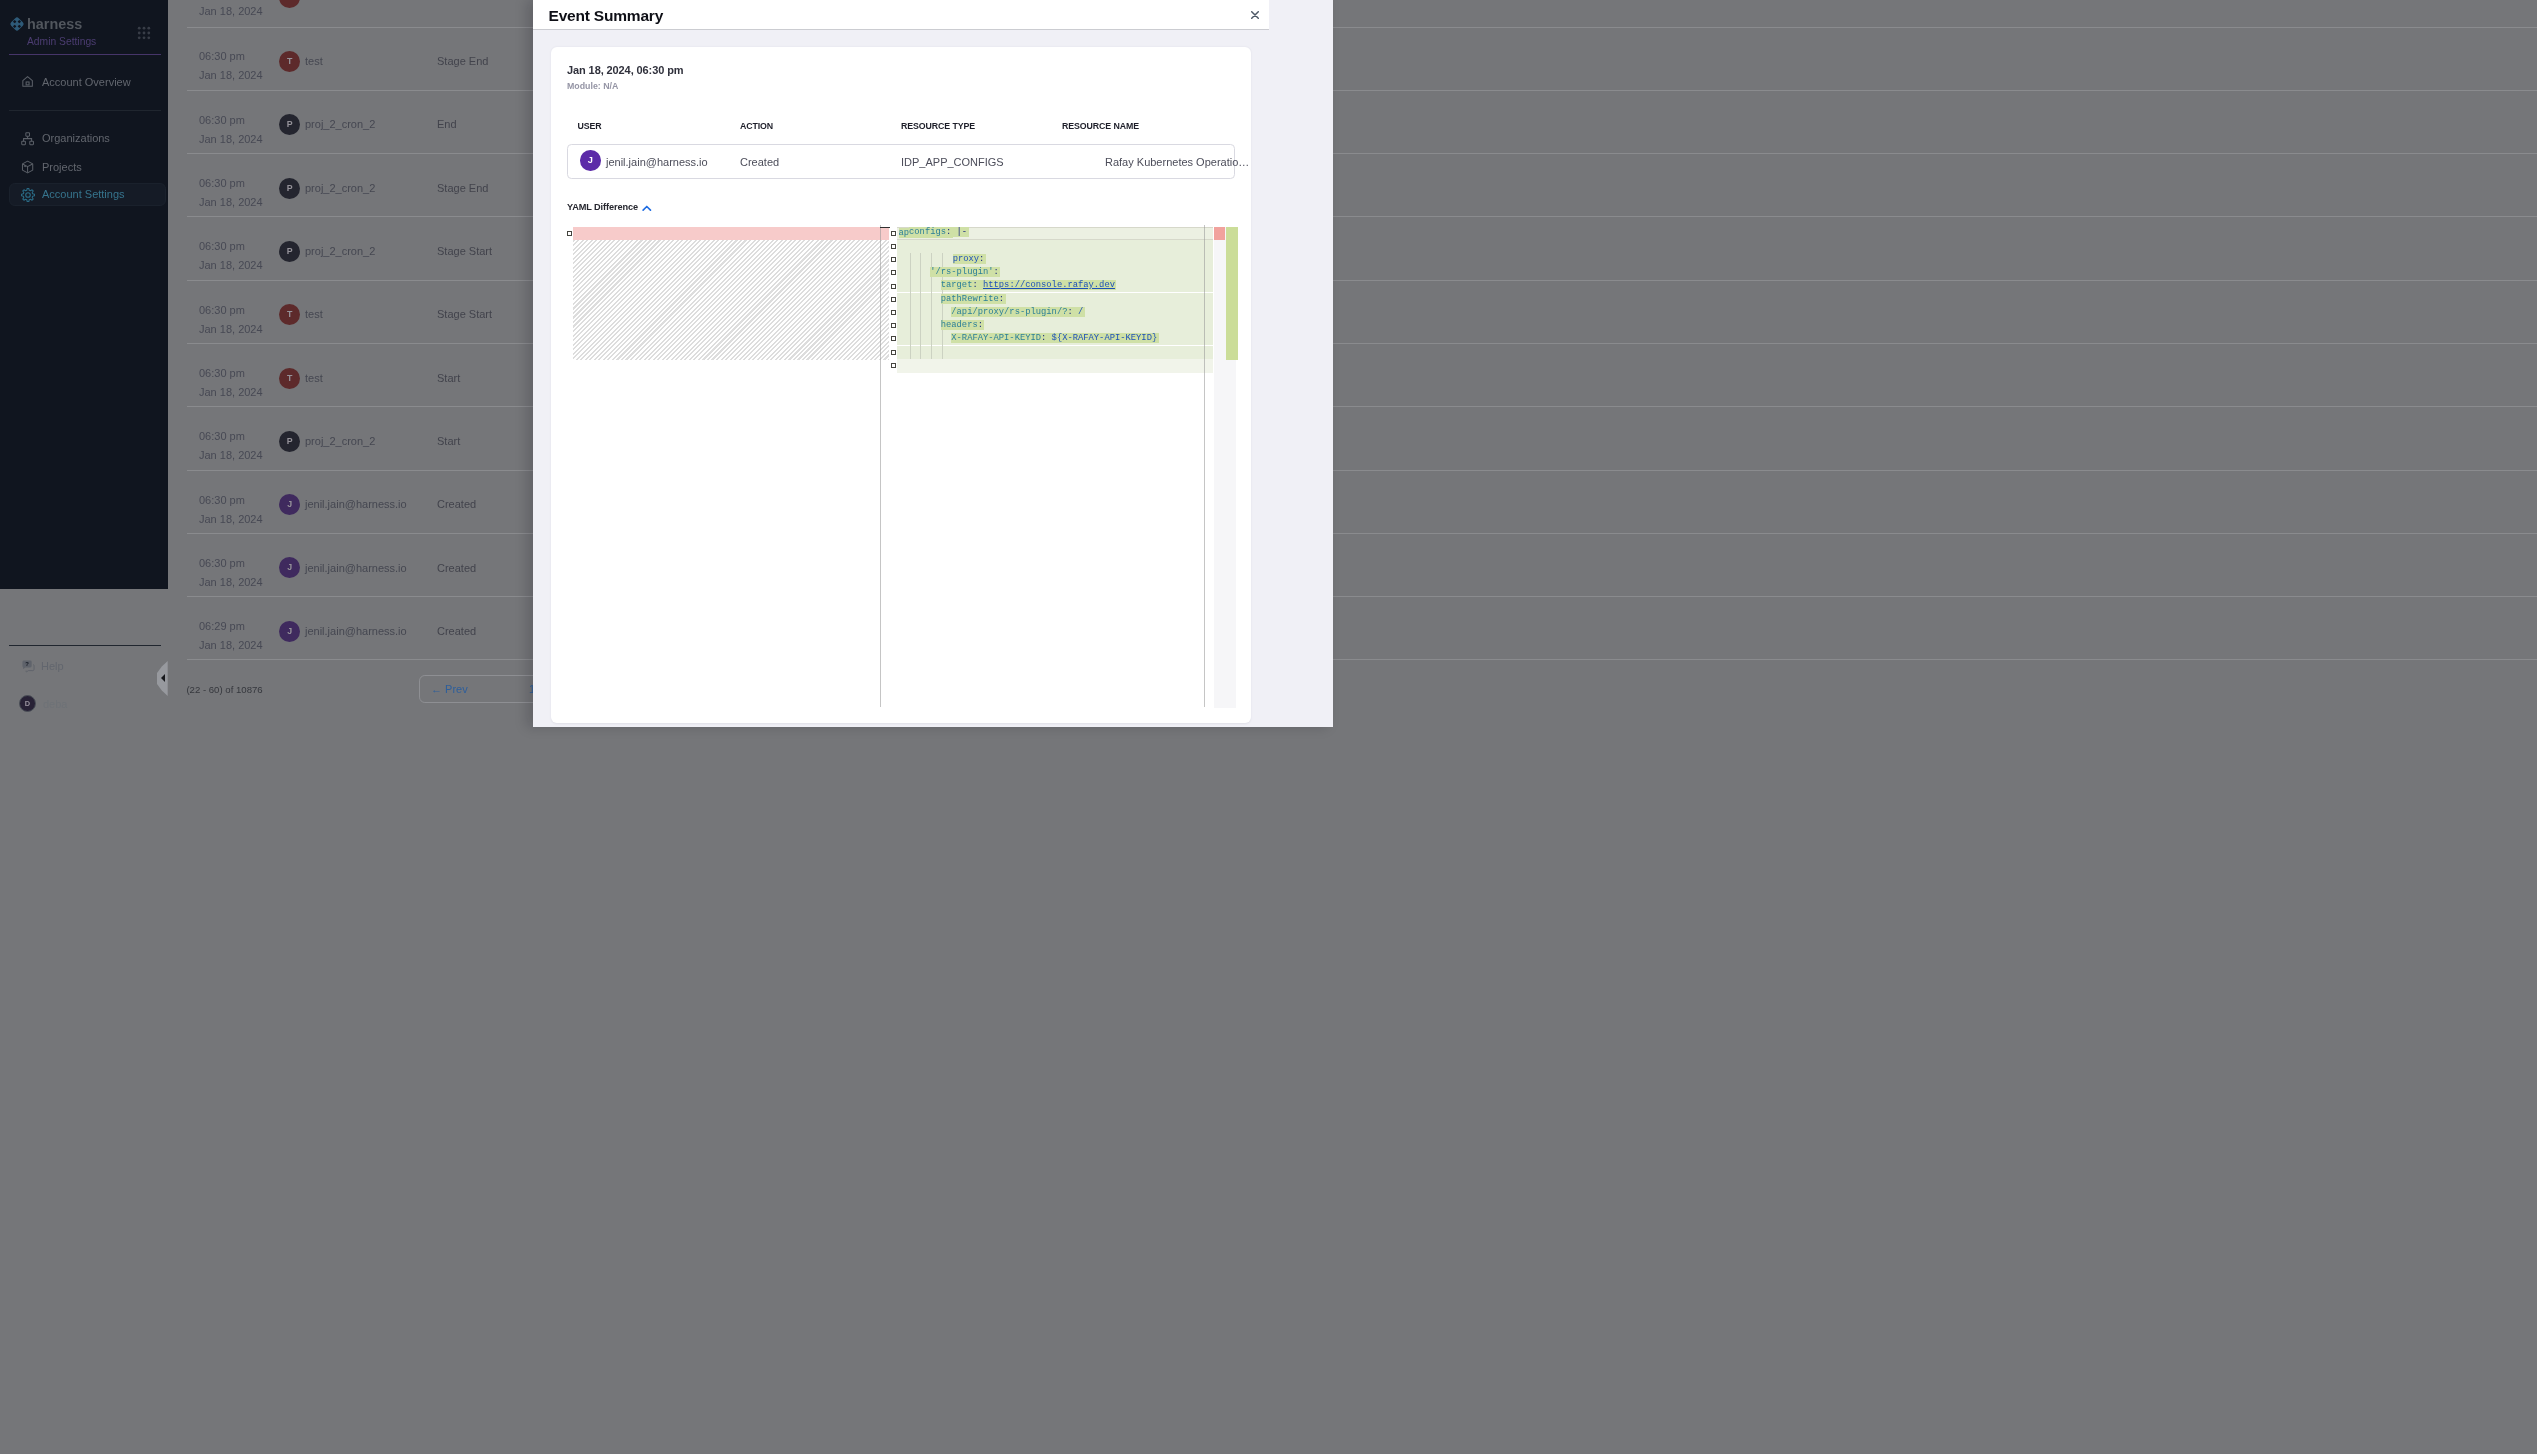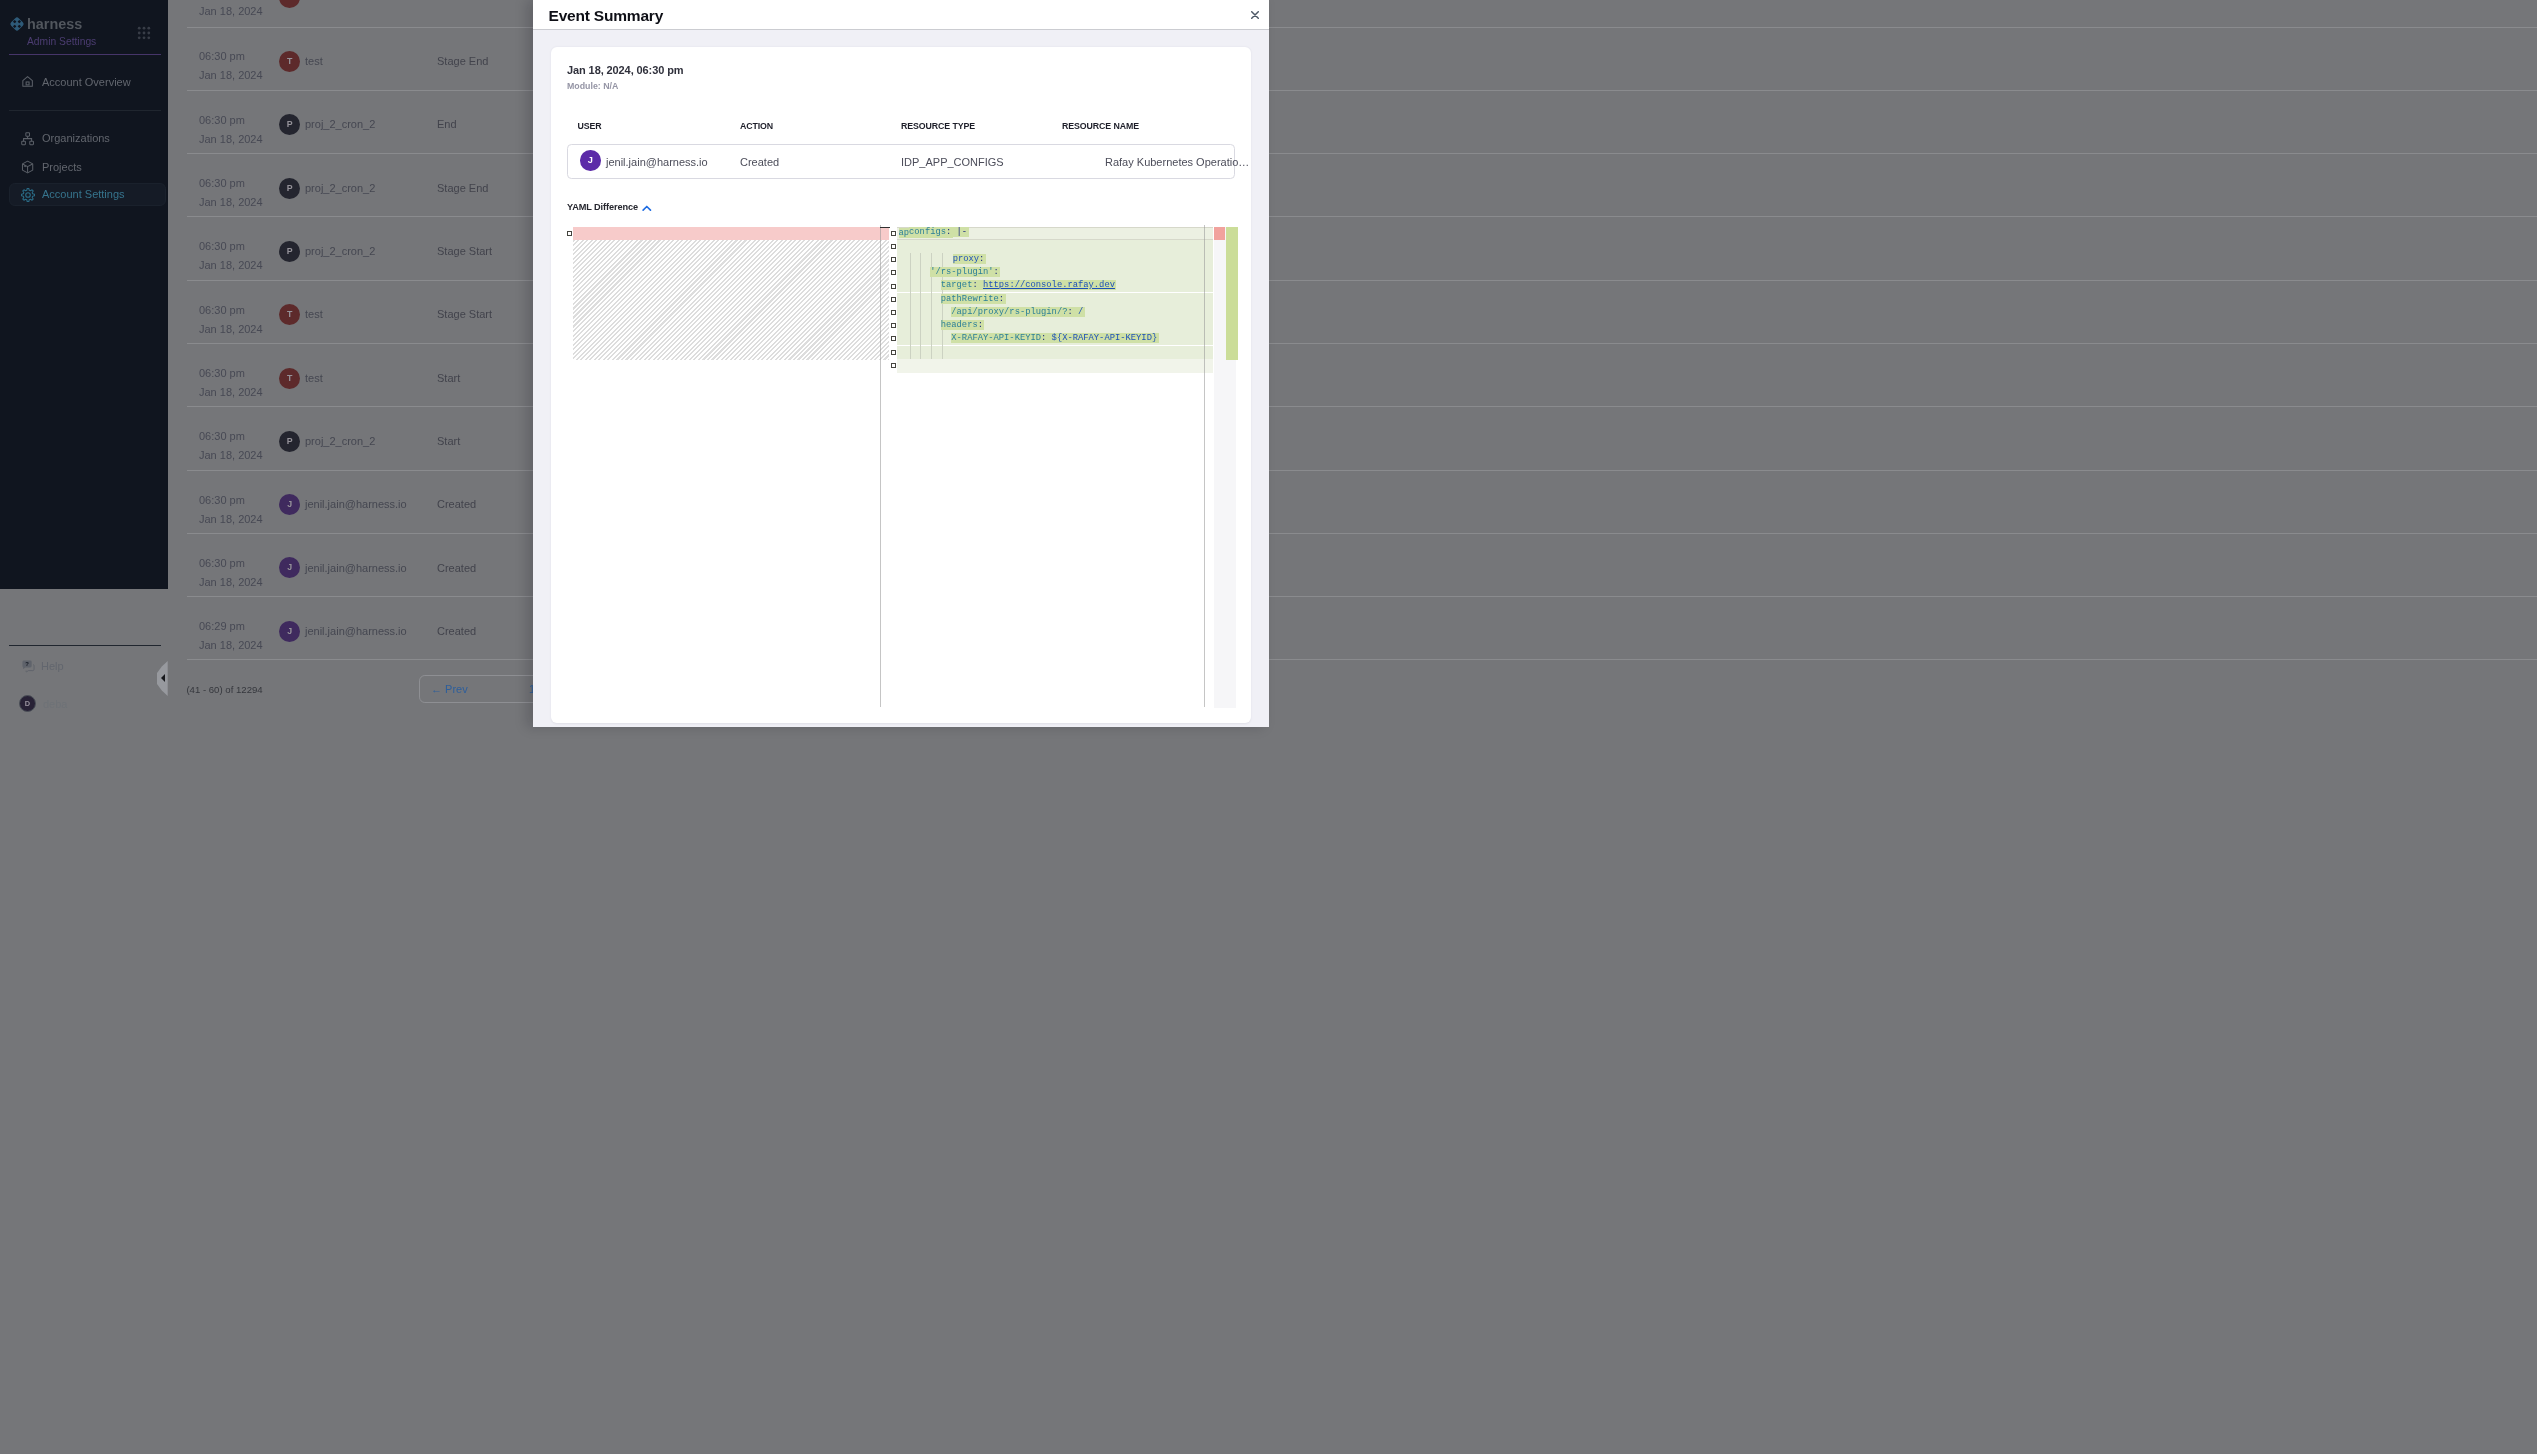--- a/index.html
+++ b/index.html
@@ -9,21 +9,21 @@
   #sidebar { position:absolute; left:0; top:0; width:168px; height:589px; background:#10151f; z-index:5; }
   .navtext { font-size:11px; color:#62666e; }
   
   #main { position:absolute; left:168px; top:0; right:0; height:727px; background:#757679; }
   .sep { position:absolute; left:19px; right:0; height:0.7px; background:#8a8b8e; }
   .rowtime { position:absolute; left:31px; width:88px; font-size:11px; line-height:19px; color:#474954; }
   .rowav { position:absolute; left:111px; width:21.3px; height:21.3px; border-radius:50%; text-align:center; line-height:21.3px; font-size:8.8px; font-weight:bold; color:#96939a; }
   .rowname { position:absolute; left:137px; font-size:11px; color:#454751; line-height:13.2px; }
   .rowact { position:absolute; left:269px; font-size:11px; color:#42434c; line-height:13.2px; }
   
-  #drawer { position:absolute; left:533px; top:0; width:736px; height:727px; background:#f0f0f6; z-index:10; box-shadow:-5.9px 0 11.8px rgba(10,10,20,0.18); }
+  #drawer { position:absolute; left:533px; top:0; width:800px; height:727px; background:#f0f0f6; z-index:10; box-shadow:-5.9px 0 11.8px rgba(10,10,20,0.18); }
   #dhead { position:absolute; left:0; top:0; width:736px; height:30px; background:#fff; border-bottom:0.7px solid #cbccd1; }
   #dtitle { position:absolute; left:15.5px; top:7.4px; font-size:15.5px; font-weight:bold; color:#0e0f16; letter-spacing:-0.2px; }
   #card { position:absolute; left:18px; top:47px; width:700px; height:676px; background:#fff; border-radius:5.9px; box-shadow:0 0.7px 2.2px rgba(40,41,61,0.08); }
   .cardel { position:absolute; }
   
   #diff { position:absolute; left:15.5px; top:178px; width:671px; height:482px; background:#fff; }
   .sq { position:absolute; width:5.2px; height:5.2px; border:1px solid #45453f; background:#fff; }
   .line-green { position:absolute; left:330px; width:316px; height:13.2px; background:#e7eeda; }
   .codeline { position:absolute; left:332px; font-family:"Liberation Mono", monospace; font-size:8.8px; line-height:13.2px; white-space:pre; color:#19277d; }
   .hl { background:#cfe0a6; padding:0 1.5px 0 0; }
@@ -152,21 +152,21 @@
     <div class="sep" style="top:90px;"></div>
     <div class="sep" style="top:153px;"></div>
     <div class="sep" style="top:216px;"></div>
     <div class="sep" style="top:280px;"></div>
     <div class="sep" style="top:343px;"></div>
     <div class="sep" style="top:406px;"></div>
     <div class="sep" style="top:470px;"></div>
     <div class="sep" style="top:533px;"></div>
     <div class="sep" style="top:596px;"></div>
     <div class="sep" style="top:659px;"></div>
-    <div class="abs" style="left:18.4px; top:684px; font-size:9.6px; color:#35373d;">(41 - 60) of 12294</div>
+    <div class="abs" style="left:18.4px; top:684px; font-size:9.6px; color:#35373d;">(22 - 60) of 10876</div>
     <div class="abs" style="left:251px; top:675px; width:294px; height:28px; border:0.7px solid #8e8f93; border-radius:5.9px;"></div>
     <div class="abs" style="left:263px; top:683px; font-size:11px; color:#2d5e9b;">← Prev</div>
     <div class="abs" style="left:361px; top:683px; font-size:11px; color:#2d5e9b;">1</div>
   </div>
 
 <div id="drawer">
   <div id="dhead">
     <div id="dtitle">Event Summary</div>
     <svg class="abs" style="left:718px; top:11px;" width="8" height="8" viewBox="0 0 11 11" stroke="#4d5866" stroke-width="2" stroke-linecap="round">
       <path d="M1 1 L10 10 M10 1 L1 10"></path>

